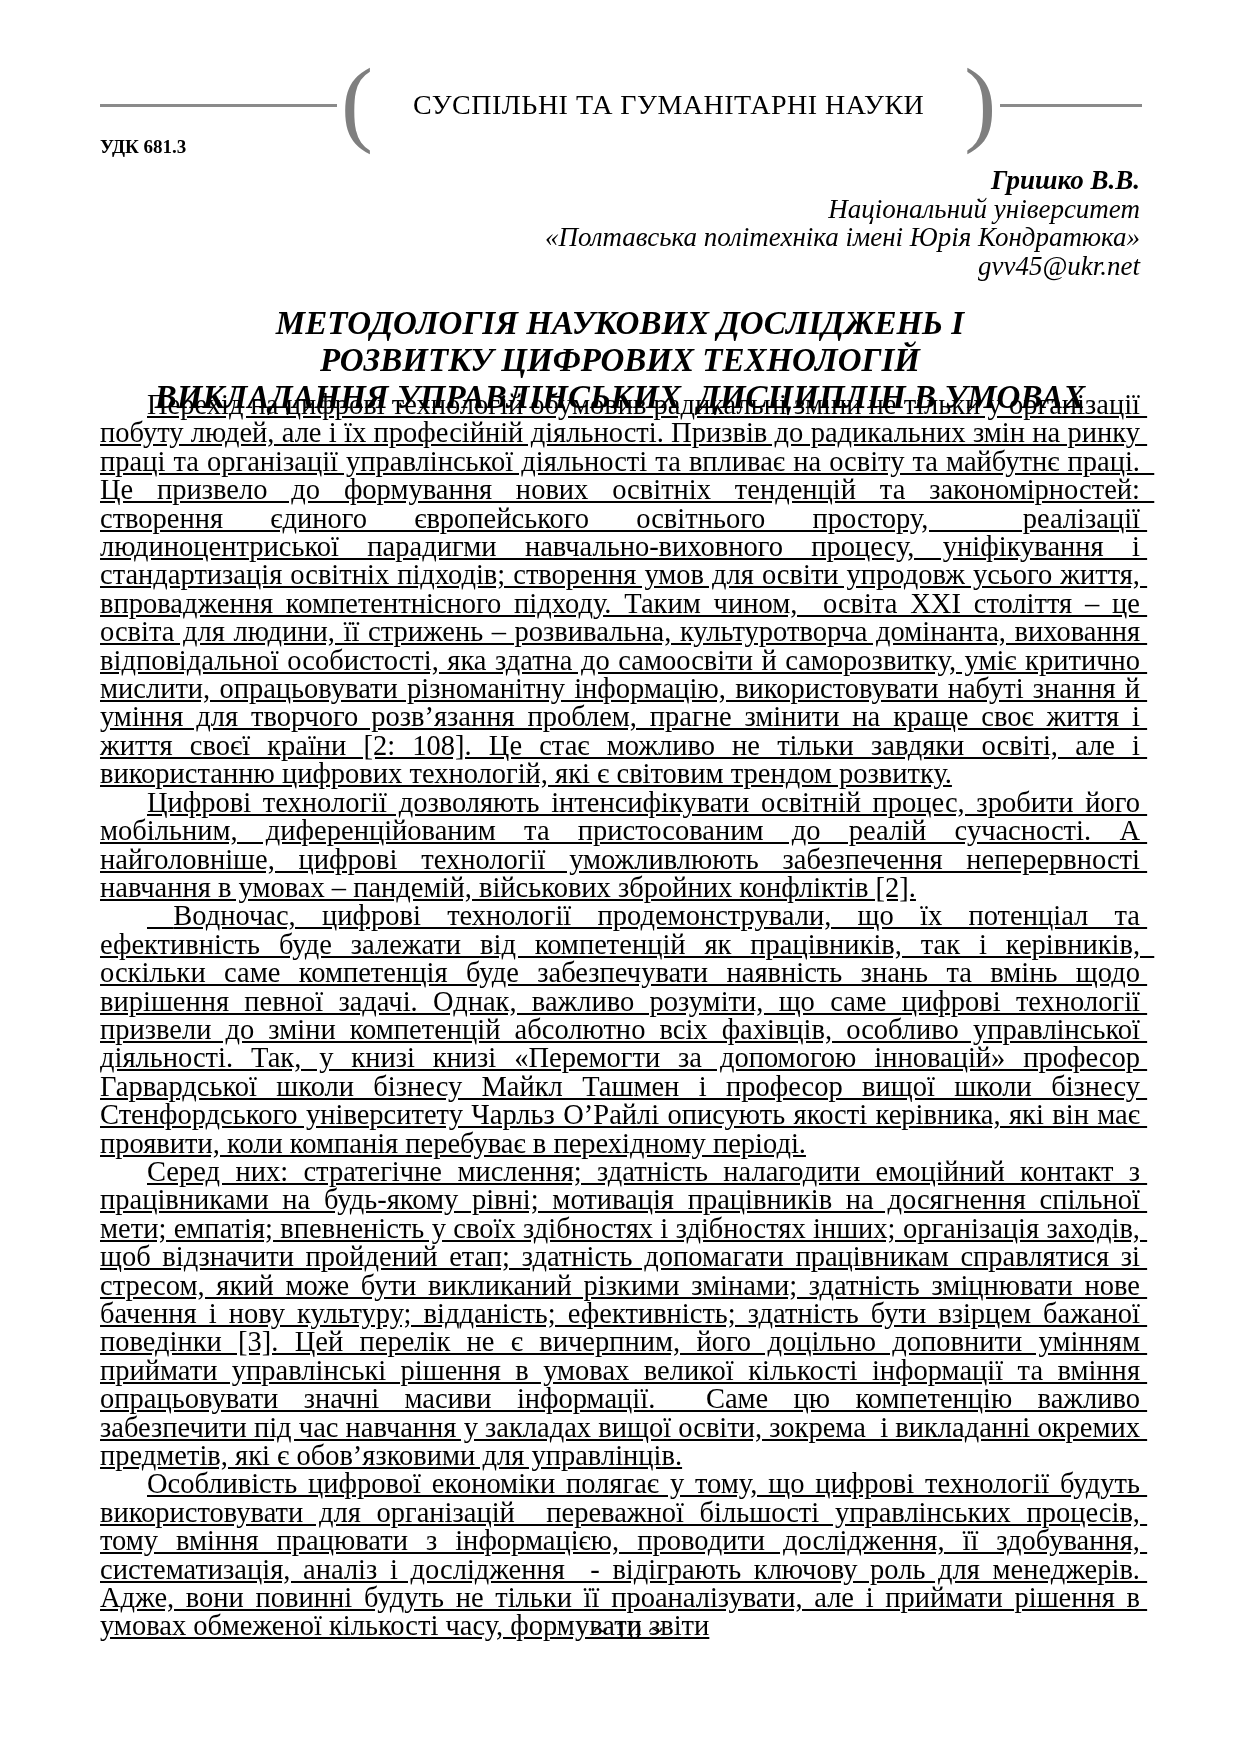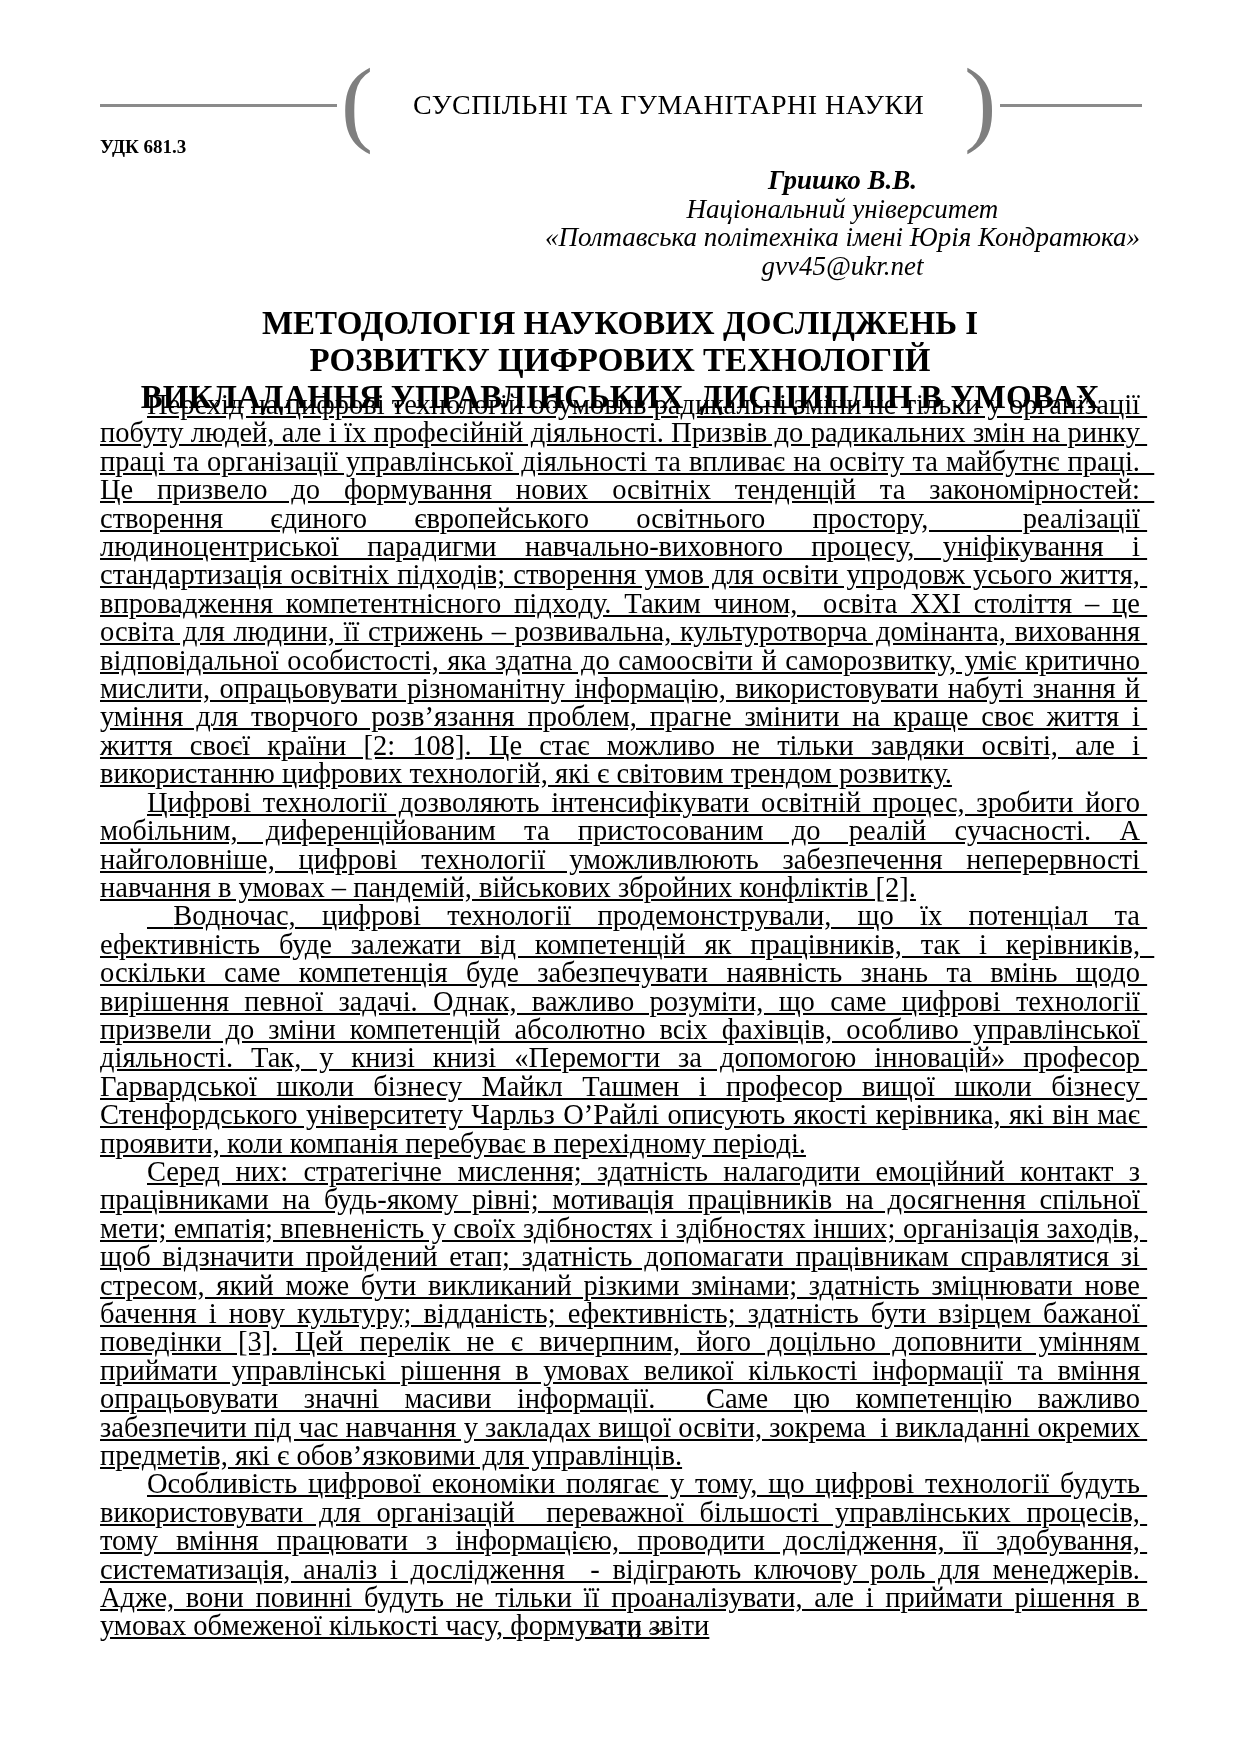--- a/index.html
+++ b/index.html
@@ -43,32 +43,32 @@
     font-family: Liberation Serif, serif;
   }
 
   
   .udc {
     position: absolute; left: 100px; top: 136px;
     font-size: 19px; font-weight: bold;
   }
   .author-block {
     position: absolute; right: 100px; top: 166px;
-    text-align: center; font-style: italic;
+    text-align: right; font-style: italic;
     font-size: 27px; line-height: 28.5px;
   }
   .author-name { font-weight: bold; }
 
   
   .article-title {
     position: absolute; left: 100px; right: 100px; top: 283px;
     text-align: center; font-weight: bold;
     font-size: 33px; line-height: 37px;
   }
-  .title-line { white-space: pre-wrap; }
+  .title-line { white-space: pre-wrap; font-style: italic; }
 
   
   .article-body {
     position: absolute; left: 100px; right: 100px; top: 391px;
     text-align: justify;
     font-size: 28.5px; line-height: 28.4px;
   }
   .article-body p {
     margin: 0;
     text-indent: 47px;

